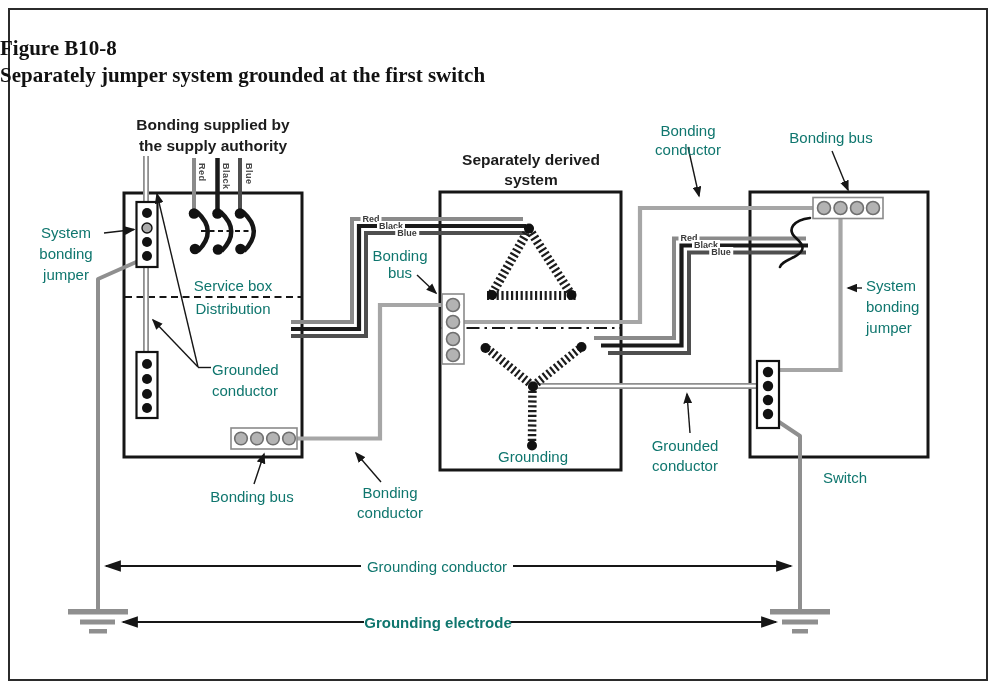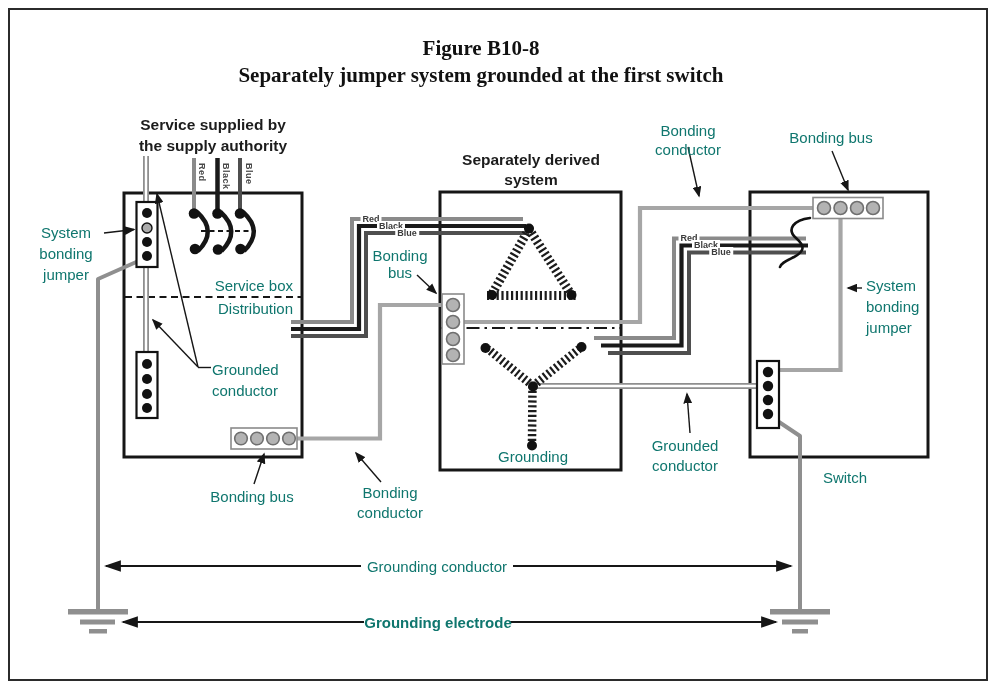--- a/index.html
+++ b/index.html
@@ -1,29 +1,29 @@
 <!DOCTYPE html>
 <html><head>
 <meta charset="utf-8">
 <style>
   html,body{margin:0;padding:0;background:#fff;}
   #page{position:relative;width:1000px;height:691px;background:#fff;overflow:hidden;
         font-family:"Liberation Sans",sans-serif;}
   #frame{position:absolute;left:8px;top:8px;width:976px;height:669px;border:2px solid #2b2b2b;}
   #diagram-svg{position:absolute;left:0;top:0;width:1000px;height:691px;}
 
-  .titlebox{position:absolute;left:0;top:0;width:962px;text-align:center;
+  .titlebox{position:absolute;left:0;top:0;width:962px;text-align:left;
             font-family:"Liberation Serif",serif;font-weight:bold;color:#111;}
   #title1{top:36px;font-size:21px;}
   #title2{top:63px;font-size:21px;}
 
   .lbl{position:absolute;font-size:15px;color:#0f766e;line-height:19px;white-space:pre-line;}
   .bold{font-weight:bold;color:#1c1c1c;}
   .ctr{text-align:center;}
-  .rgt{text-align:right;}
+  .rgt{text-align:center;}
 
   #service-supply{left:118px;top:114px;width:190px;font-size:15.5px;line-height:21px;}
   #sds-title{left:440px;top:150px;width:182px;line-height:20px;font-size:15.5px;}
   #primary{left:440px;top:196px;width:178px;}
   #secondary{left:440px;top:447px;width:186px;}
   #service-box-label{left:173px;top:276px;width:120px;}
   #distribution-label{left:173px;top:299px;width:120px;}
   #sbj-left{left:14px;top:222px;width:104px;line-height:21px;}
   #grounded-left{left:212px;top:359px;width:110px;line-height:21px;}
   #bonding-bus-left{left:182px;top:487px;width:140px;}
@@ -231,21 +231,21 @@
       <line x1="361" y1="566" x2="106" y2="566" marker-end="url(#ahL)"></line>
       <line x1="513" y1="566" x2="791" y2="566" marker-end="url(#ahL)"></line>
       <line x1="364" y1="622" x2="123" y2="622" marker-end="url(#ahL)"></line>
       <line x1="510" y1="622" x2="776" y2="622" marker-end="url(#ahL)"></line>
     </g>
   </svg>
 
   <div class="titlebox" id="title1">Figure B10-8</div>
   <div class="titlebox" id="title2">Separately jumper system grounded at the first switch</div>
 
-  <div class="lbl bold ctr" id="service-supply">Service supplied by
+  <div class="lbl bold ctr" id="service-supply">Bonding supplied by
 the supply authority</div>
   <div class="lbl bold ctr" id="sds-title">Separately derived
 system</div>
   <div class="lbl ctr" id="secondary">Grounding</div>
   <div class="lbl rgt" id="service-box-label">Service box</div>
   <div class="lbl rgt" id="distribution-label">Distribution</div>
   <div class="lbl ctr" id="sbj-left">System
 bonding
 jumper</div>
   <div class="lbl" id="grounded-left">Grounded

